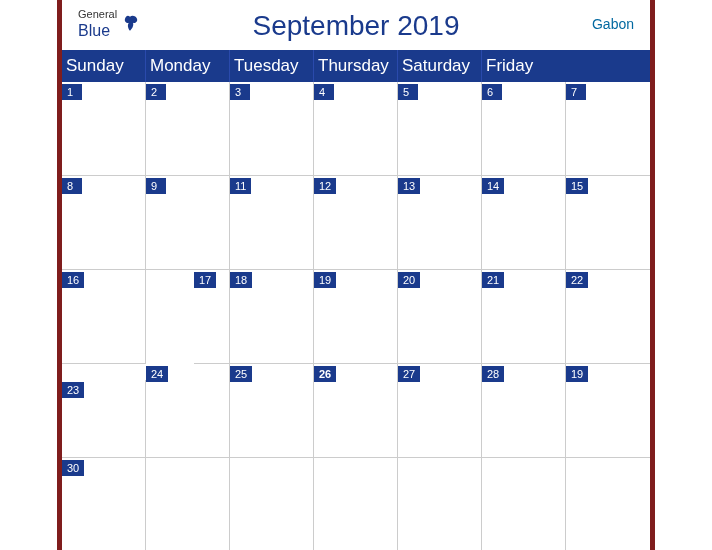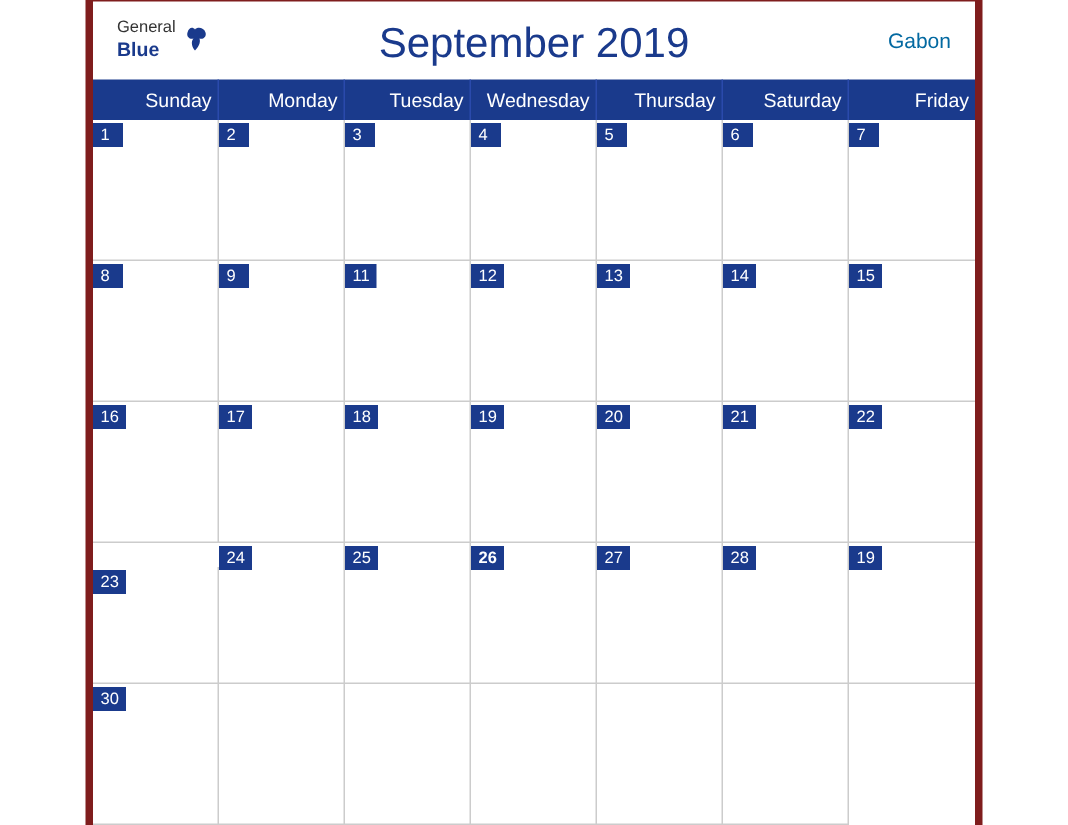--- a/index.html
+++ b/index.html
@@ -33,23 +33,23 @@
       flex-direction: column;
       align-items: center;
     }
     .logo-general {
       font-size: 11px;
       color: #333;
       font-weight: normal;
       line-height: 1.2;
     }
     .logo-blue {
-      font-size: 13px;
+      font-size: 16px;
       color: #1a3a8c;
-      font-weight: bold;
+      font-weight: normal;
       line-height: 1.2;
     }
     .calendar-title {
       font-size: 28px;
       color: #1a3a8c;
       font-weight: normal;
       text-align: right;
     }
     .country-label {
       position: absolute;
@@ -59,23 +59,23 @@
       font-size: 14px;
       color: #0369a1;
     }
     .day-headers {
       display: grid;
       grid-template-columns: repeat(7, 1fr);
       background: #1a3a8c;
     }
     .day-header {
       color: #fff;
-      text-align: right;
+      text-align: left;
       padding: 6px 4px;
-      font-size: 13px;
+      font-size: 17px;
       font-weight: normal;
       border-right: 1px solid #2a4aac;
     }
     .day-header:last-child {
       border-right: none;
     }
     .calendar-grid {
       display: grid;
       grid-template-columns: repeat(7, 1fr);
       grid-template-rows: repeat(5, 1fr);
@@ -120,21 +120,20 @@
       </div>
     </div>
     <h1 class="calendar-title">September 2019</h1>
     <div class="country-label">Gabon</div>
   </div>
 
   <div class="day-headers">
   <div class="day-header">Sunday</div>
       <div class="day-header">Monday</div>
       <div class="day-header">Tuesday</div>
-      <div class="day-header">Wednesday</div>
       <div class="day-header">Thursday</div>
       <div class="day-header">Saturday</div>
       <div class="day-header">Friday</div>
     </div>
 
   <div class="calendar-grid">
   <div class="calendar-day" style="border-bottom: 1px solid rgb(204, 204, 204);"><span class="day-number">1</span></div>
       <div class="calendar-day" style="border-bottom: 1px solid rgb(204, 204, 204);"><span class="day-number">2</span></div>
       <div class="calendar-day" style="border-bottom: 1px solid rgb(204, 204, 204);"><span class="day-number">3</span></div>
       <div class="calendar-day" style="border-bottom: 1px solid rgb(204, 204, 204);"><span class="day-number">4</span></div>
@@ -142,21 +141,21 @@
       <div class="calendar-day" style="border-bottom: 1px solid rgb(204, 204, 204);"><span class="day-number">6</span></div>
       <div class="calendar-day" style="border-bottom: 1px solid rgb(204, 204, 204);"><span class="day-number">7</span></div>
       <div class="calendar-day" style="border-bottom: 1px solid rgb(204, 204, 204);"><span class="day-number">8</span></div>
       <div class="calendar-day" style="border-bottom: 1px solid rgb(204, 204, 204);"><span class="day-number">9</span></div>
       <div class="calendar-day" style="border-bottom: 1px solid rgb(204, 204, 204);"><span class="day-number">11</span></div>
       <div class="calendar-day" style="border-bottom: 1px solid rgb(204, 204, 204);"><span class="day-number">12</span></div>
       <div class="calendar-day" style="border-bottom: 1px solid rgb(204, 204, 204);"><span class="day-number">13</span></div>
       <div class="calendar-day" style="border-bottom: 1px solid rgb(204, 204, 204);"><span class="day-number">14</span></div>
       <div class="calendar-day" style="border-bottom: 1px solid rgb(204, 204, 204);"><span class="day-number">15</span></div>
       <div class="calendar-day" style="border-bottom: 1px solid rgb(204, 204, 204);"><span class="day-number">16</span></div>
-      <div class="calendar-day" style="border-bottom: 1px solid rgb(204, 204, 204);"><span class="day-number">17</span></div>
+      <div class="calendar-day" style="border-bottom: 1px solid rgb(204, 204, 204); margin-left: 48px;"><span class="day-number">17</span></div>
       <div class="calendar-day" style="border-bottom: 1px solid rgb(204, 204, 204);"><span class="day-number">18</span></div>
       <div class="calendar-day" style="border-bottom: 1px solid rgb(204, 204, 204);"><span class="day-number">19</span></div>
       <div class="calendar-day" style="border-bottom: 1px solid rgb(204, 204, 204);"><span class="day-number">20</span></div>
       <div class="calendar-day" style="border-bottom: 1px solid rgb(204, 204, 204);"><span class="day-number">21</span></div>
       <div class="calendar-day" style="border-bottom: 1px solid rgb(204, 204, 204);"><span class="day-number">22</span></div>
       <div class="calendar-day" style="border-bottom: 1px solid rgb(204, 204, 204); margin-top: 16px;"><span class="day-number">23</span></div>
       <div class="calendar-day" style="border-bottom: 1px solid rgb(204, 204, 204);"><span class="day-number">24</span></div>
       <div class="calendar-day" style="border-bottom: 1px solid rgb(204, 204, 204);"><span class="day-number">25</span></div>
       <div class="calendar-day" style="border-bottom: 1px solid rgb(204, 204, 204); font-weight: bold;"><span class="day-number">26</span></div>
       <div class="calendar-day" style="border-bottom: 1px solid rgb(204, 204, 204);"><span class="day-number">27</span></div>

